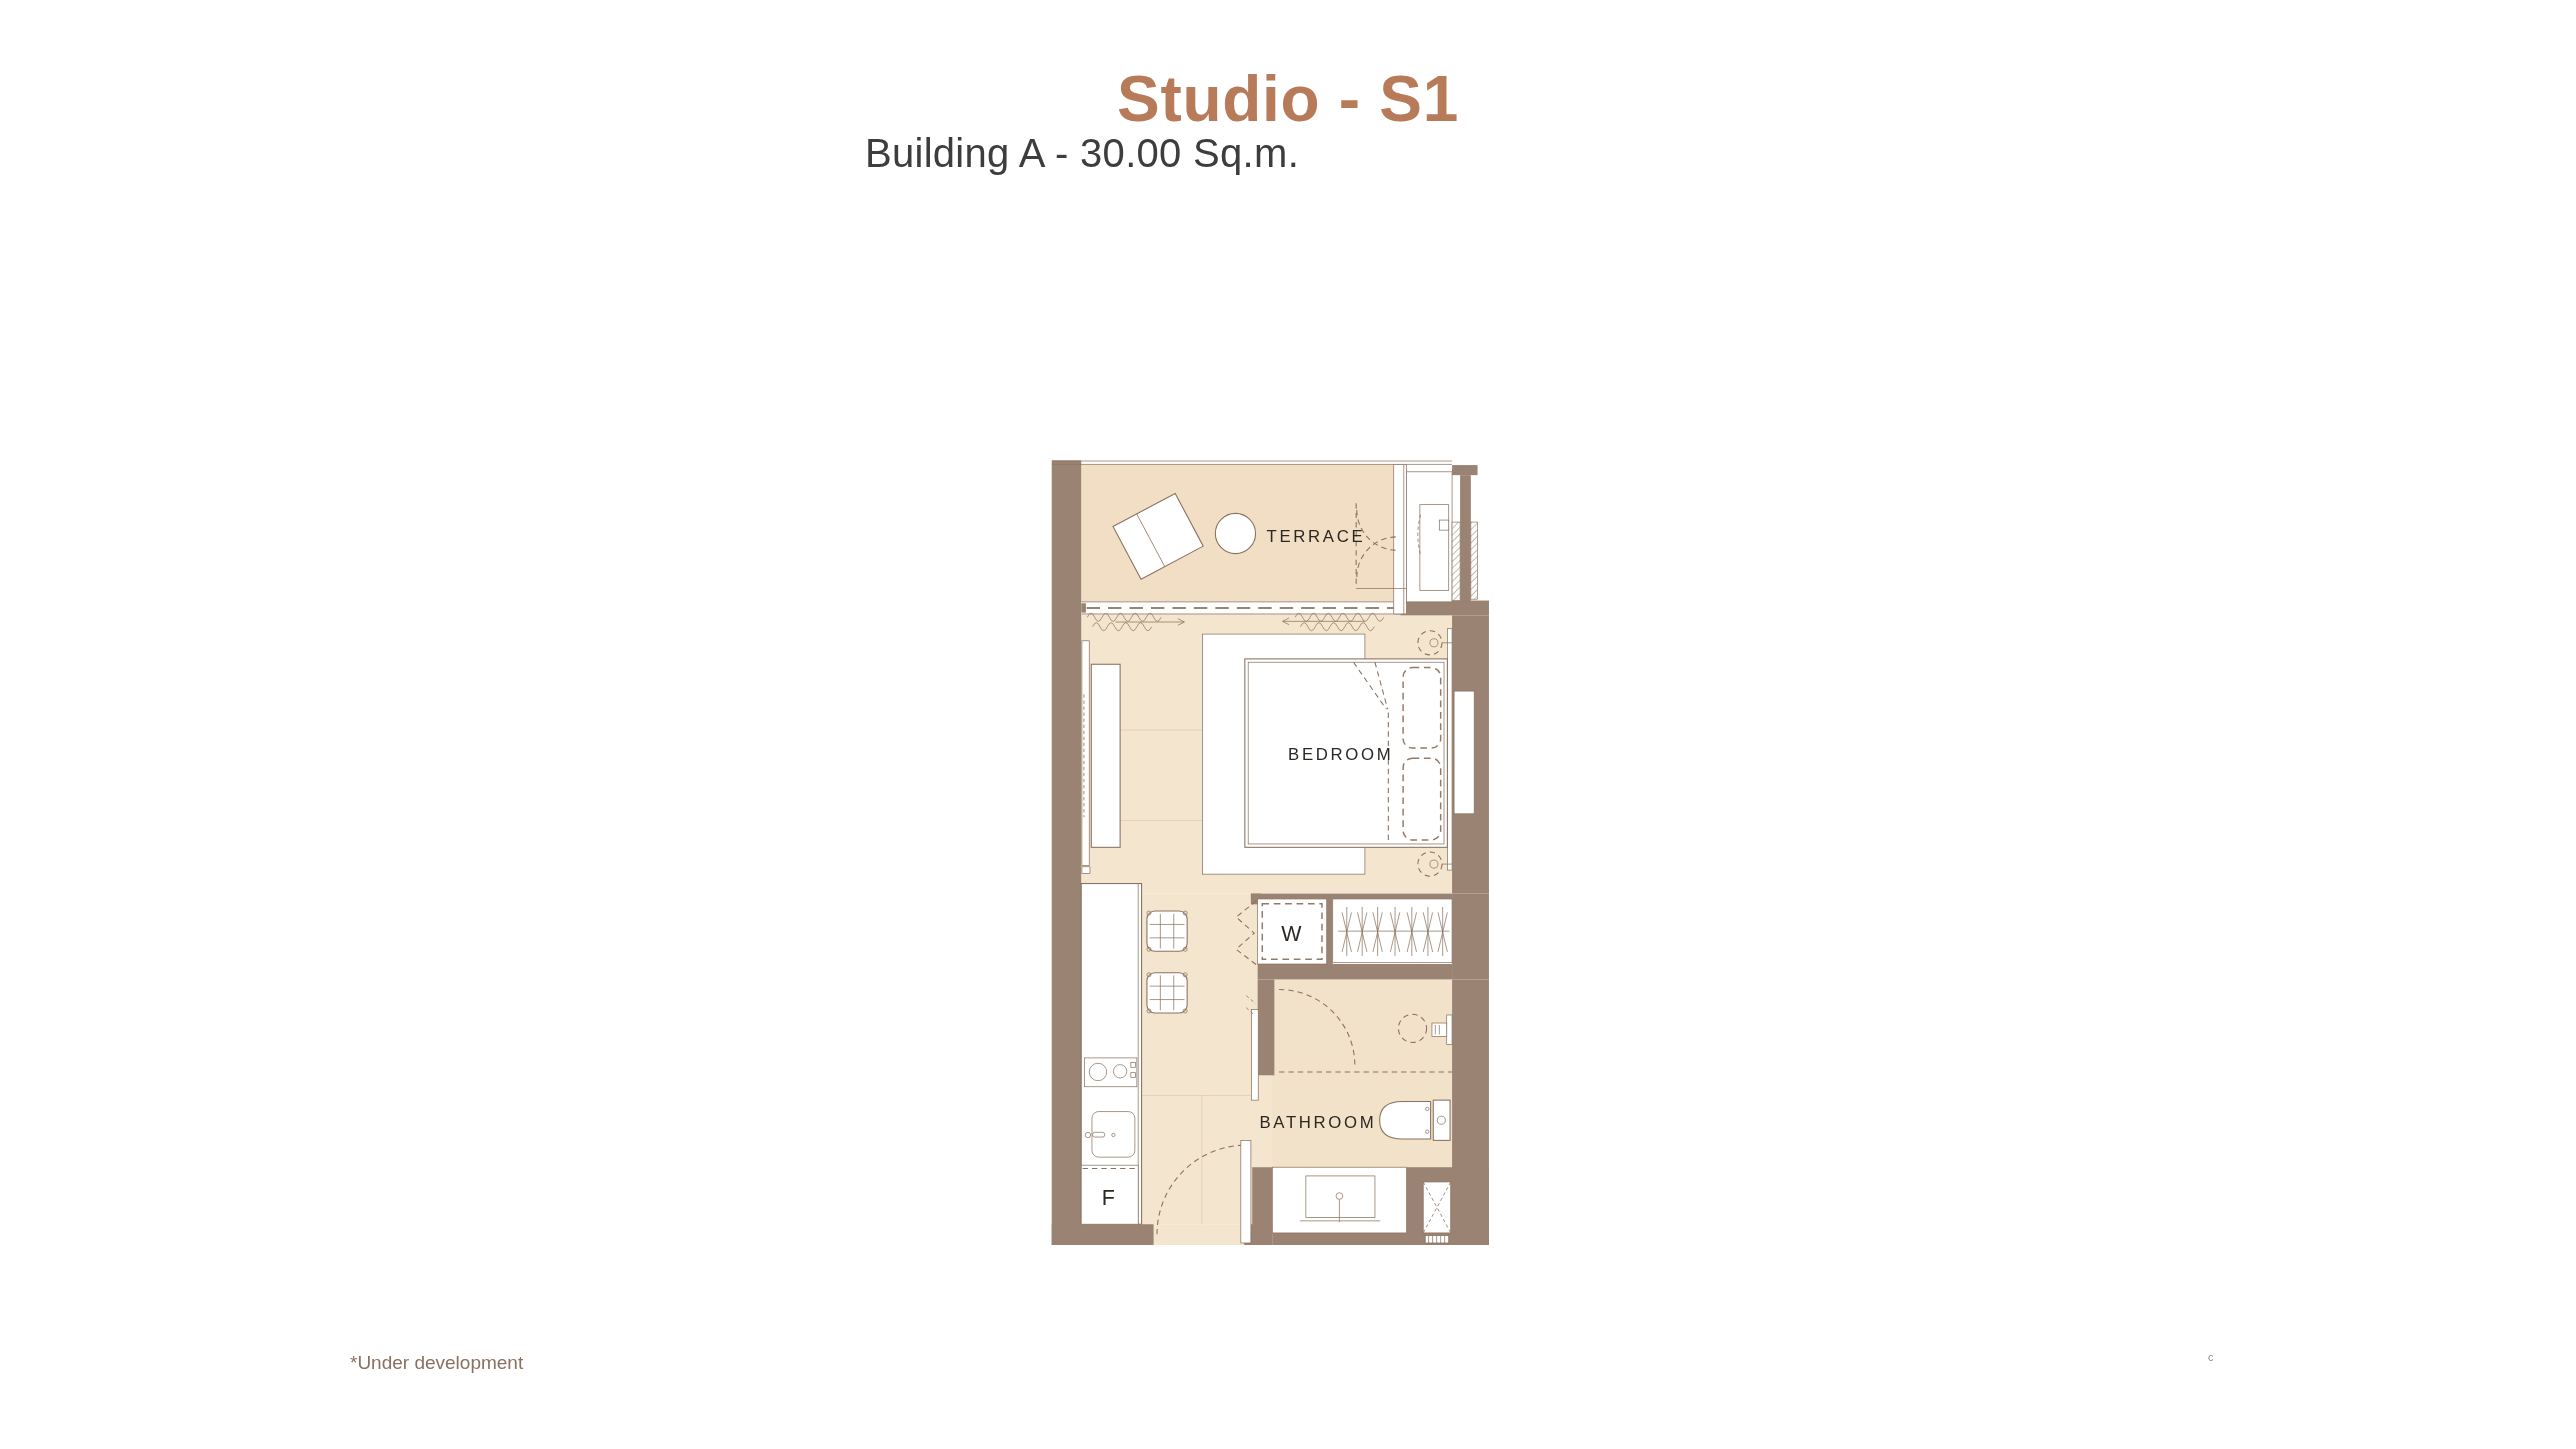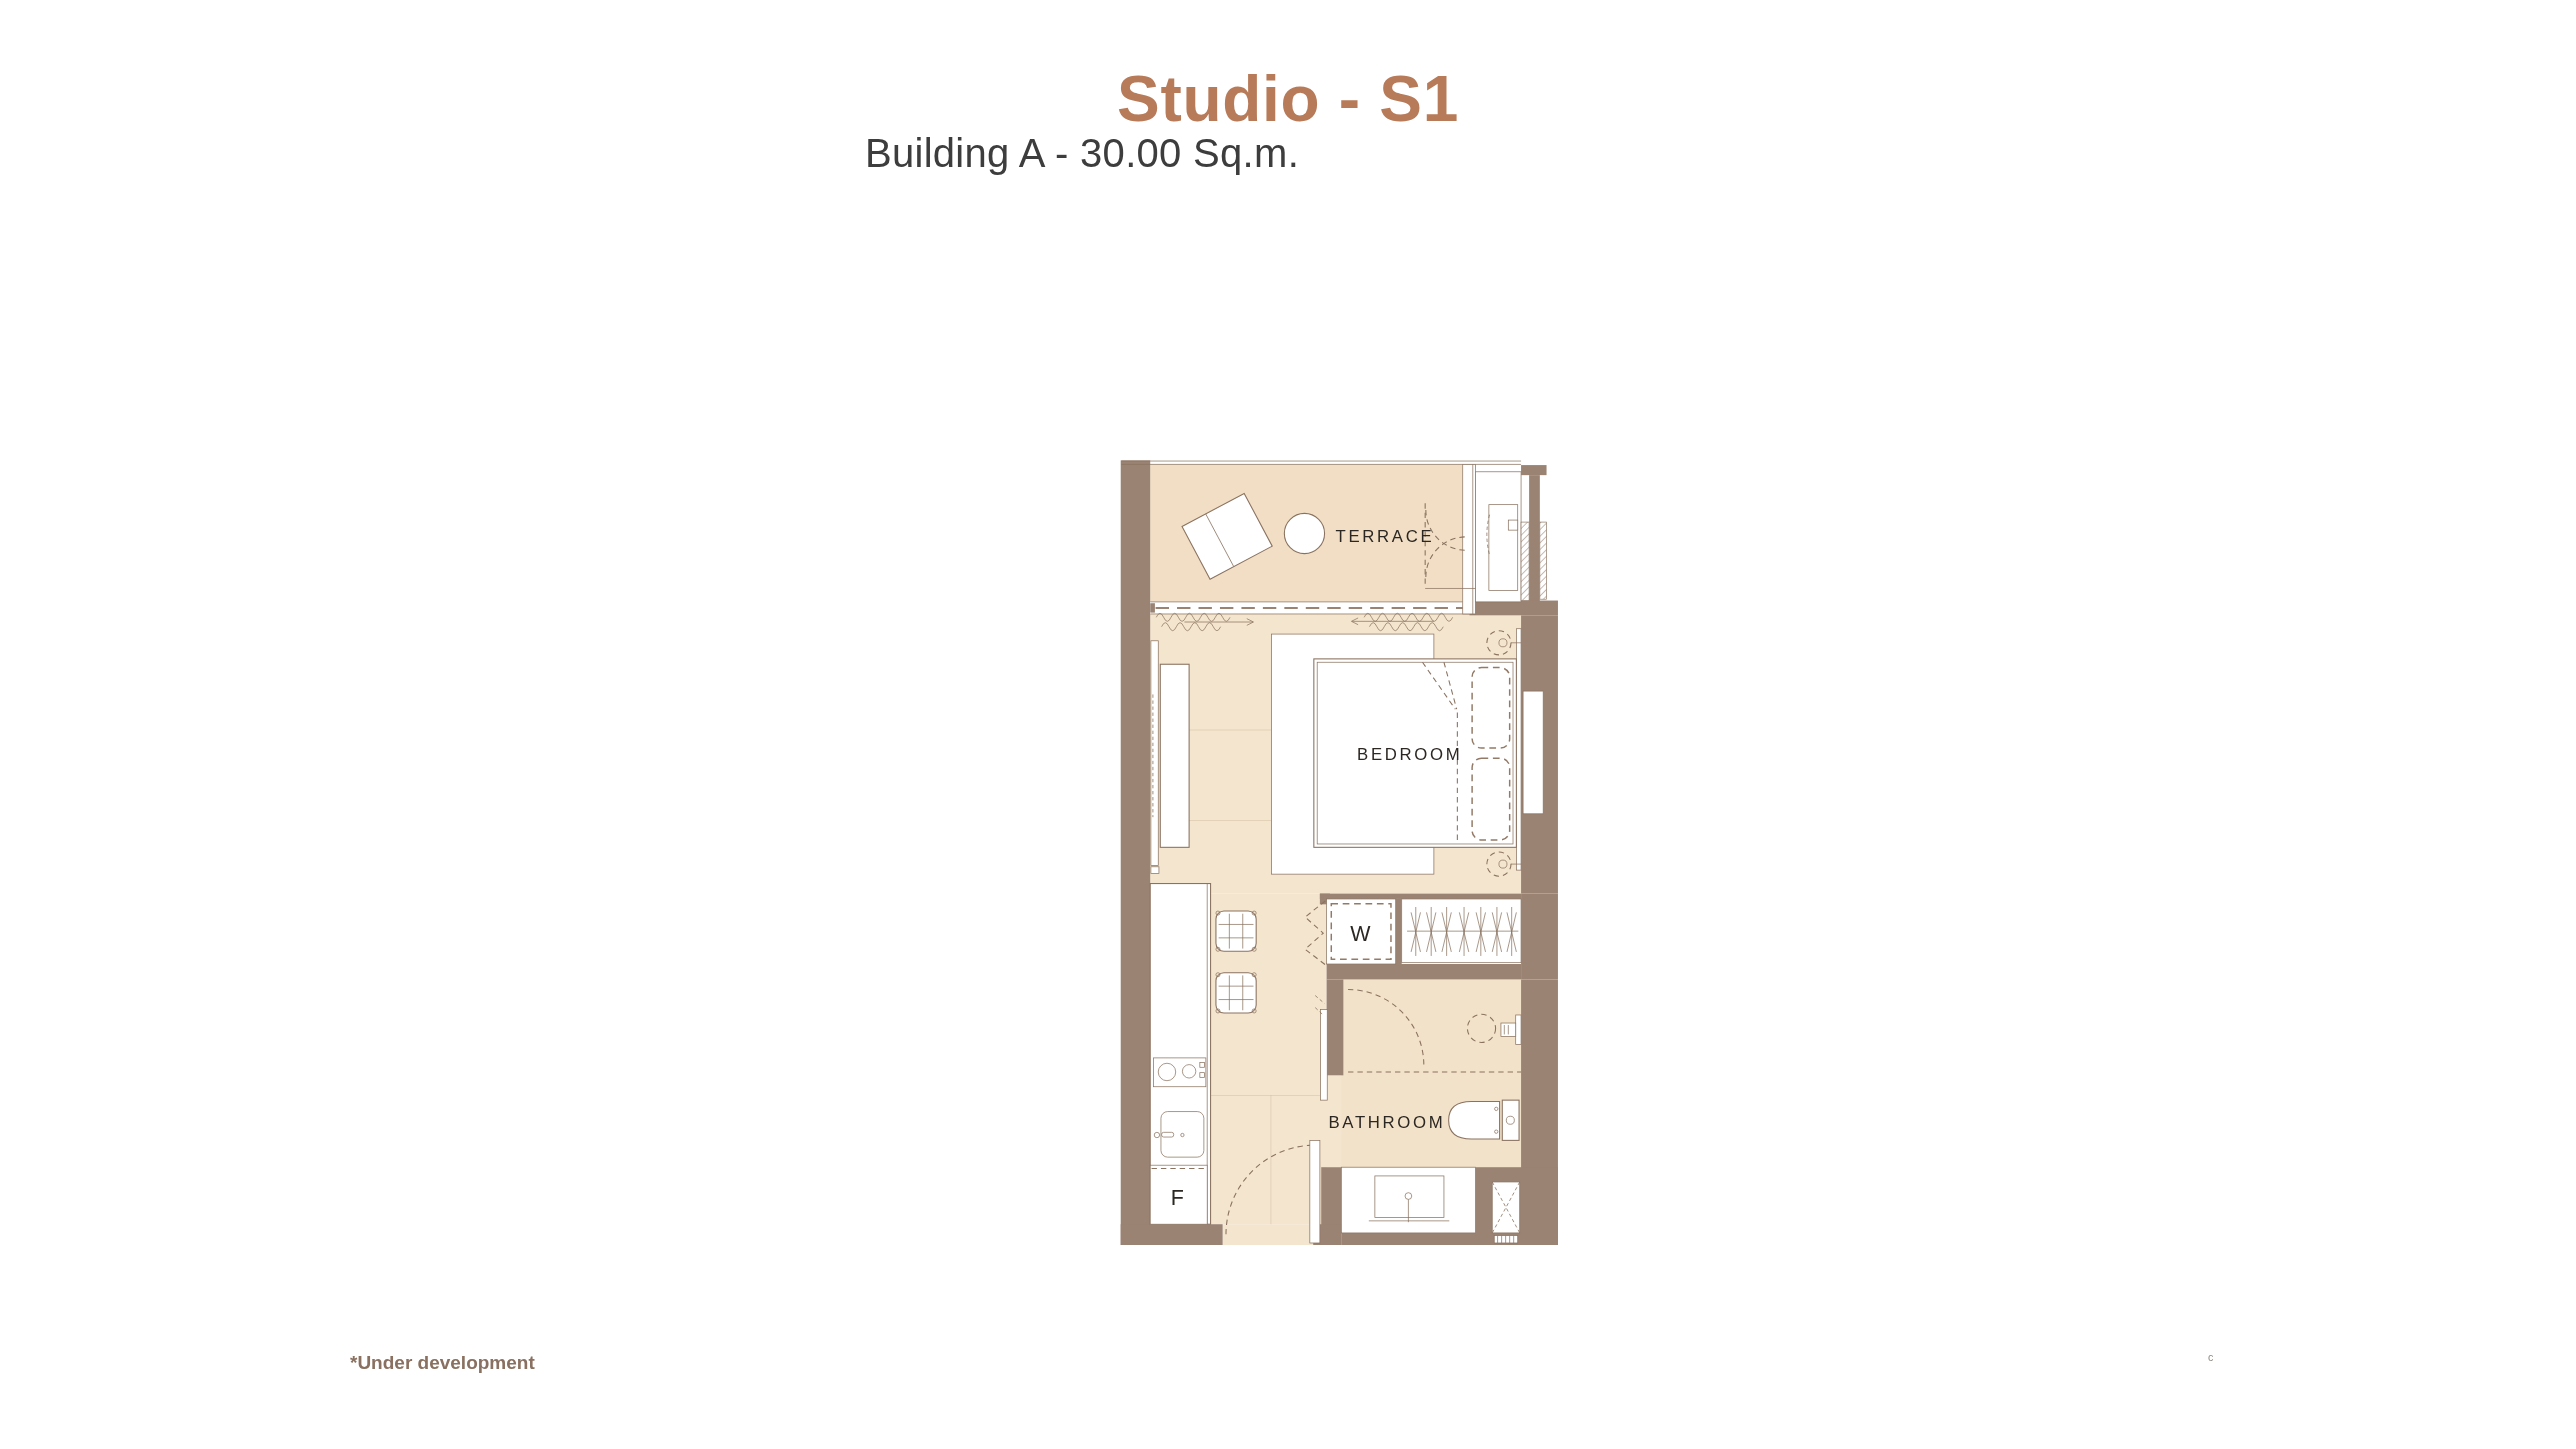--- a/index.html
+++ b/index.html
@@ -9,24 +9,24 @@
   }
   .header{position:absolute;top:0;left:0;width:2576px;text-align:center;}
   .title{
     position:absolute;top:62px;left:0;width:2576px;margin:0;
     font-size:64px;font-weight:700;letter-spacing:0.7px;color:#b87b59;
   }
   .subtitle{
     position:absolute;top:131px;left:0;width:2164px;margin:0;
     font-size:40px;font-weight:400;color:#3d3d3d;letter-spacing:0.3px;
   }
-  .plan-wrap{position:absolute;left:1120px;top:451px;width:440px;height:794px;text-decoration:underline;}
+  .plan-wrap{position:absolute;left:1051px;top:451px;width:440px;height:794px;text-decoration:underline;}
   .footnote{
     position:absolute;left:350px;top:1352px;margin:0;
-    font-size:19px;color:#8a7060;font-weight:700;
+    font-size:19px;color:#8a7060;font-weight:400;
   }
   .artifact{
     position:absolute;left:2208px;top:1351px;font-size:10.7px;color:#8f8781;
   }
   
   .wall{fill:#9b8373;}
   .flr{fill:#f4e5ce;}
   .flrT{fill:#f1dec4;}
   .flrB{fill:#f2e2c9;}
   .wh{fill:#ffffff;stroke:#8a7260;stroke-width:1.6;}

